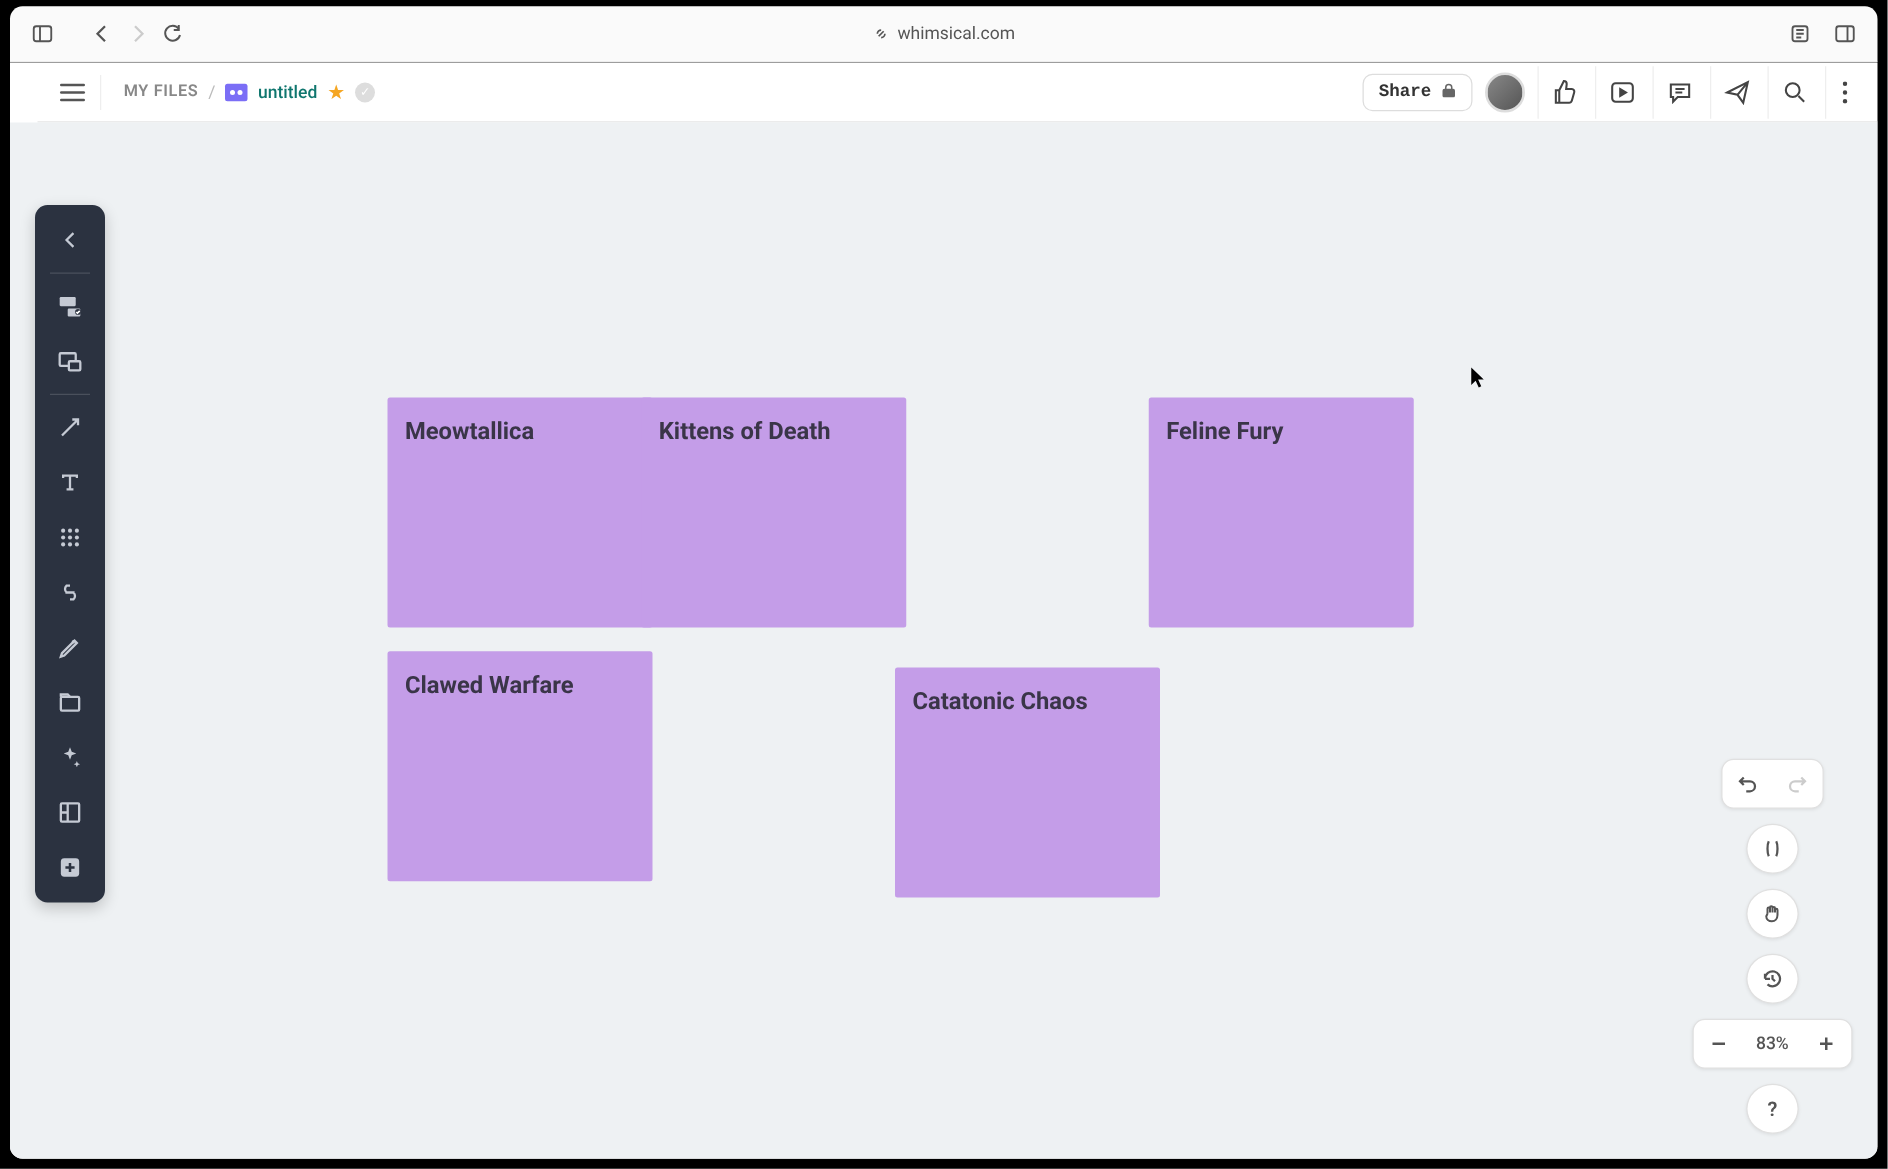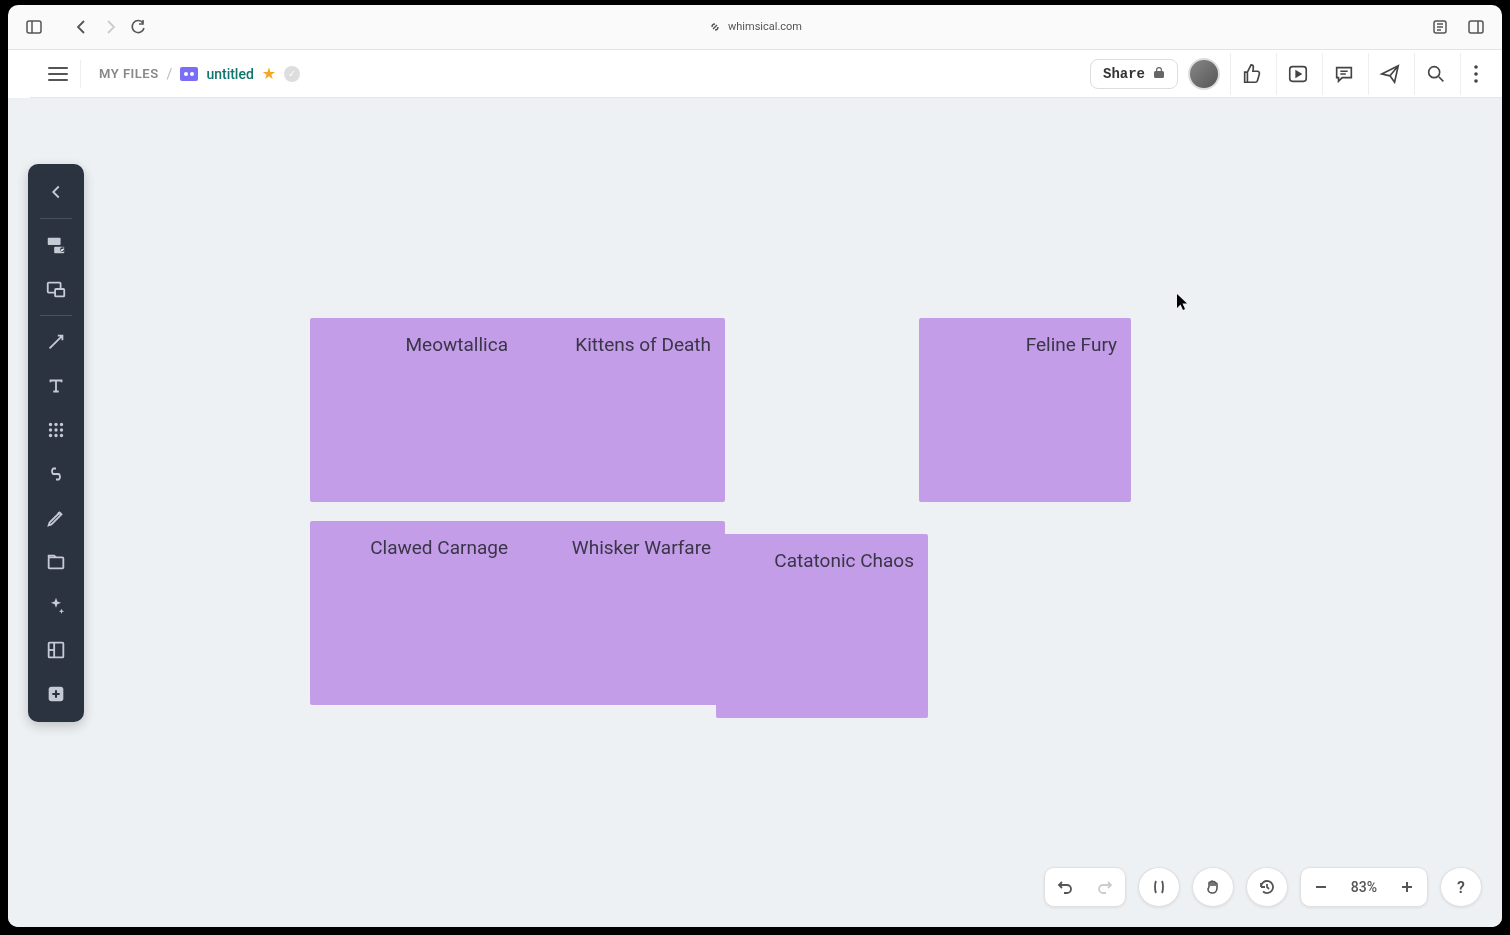--- a/index.html
+++ b/index.html
@@ -22,22 +22,22 @@
       border-bottom: 1px solid #e5e5e5;
       position: relative;
     }
     .browser-btn {
       width: 28px; height: 28px;
       display: flex; align-items: center; justify-content: center;
       color: #555; cursor: pointer; border-radius: 4px;
     }
     .browser-center {
       position: absolute; left: 50%; transform: translateX(-50%);
-      display: flex; align-items: flex-start; gap: 6px;
-      color: #555; font-size: 11px;
+      display: flex; align-items: center; gap: 6px;
+      color: #555; font-size: 14px;
     }
     .browser-right { margin-left: auto; display: flex; gap: 8px; }
     .app-container {
       background: #fff;
       margin: 0 8px 8px 8px;
       height: calc(935px - 50px - 8px);
       border-radius: 0 0 10px 10px;
       position: relative;
       overflow: hidden;
       padding-left: 22px;
@@ -86,27 +86,27 @@
     }
     .tool-btn {
       width: 40px; height: 40px; display:flex; align-items:center; justify-content:center;
       color: #c5cad4; cursor:pointer; border-radius: 6px;
     }
     .tool-btn svg { width: 22px; height: 22px; }
     .tool-sep { height: 1px; background: rgba(255,255,255,0.15); margin: 2px 4px;}
     .card {
       position: absolute; width: 212px; height: 184px;
       background: #c49de8; border-radius: 2px;
-      padding: 14px; font-size: 19px; font-weight: 400; color: #3a3548;
-      cursor: move; line-height: 1.35; text-align: right;
+      padding: 14px; font-size: 19px; font-weight: 700; color: #3a3548;
+      cursor: move; line-height: 1.35;
     }
     .card.row2 { height: 184px; }
     .bottom-controls {
       position: absolute; right: 20px; bottom: 20px;
-      display: flex; align-items: center; gap: 12px;
+      display: flex; align-items: center; gap: 12px; flex-direction: column;
     }
     .ctrl-group {
       background: #fff; border: 1px solid #e0e0e0; border-radius: 10px;
       display: flex; align-items: center; box-shadow: 0 1px 3px rgba(0,0,0,0.08);
       height: 40px;
     }
     .ctrl-btn {
       width: 40px; height: 40px; display:flex; align-items:center; justify-content:center;
       cursor:pointer; color:#555;
     }
@@ -315,22 +315,21 @@
             <rect x="4" y="4" width="16" height="16" rx="3" fill="#c5cad4"></rect>
             <path d="M12 8v8 M8 12h8" stroke="#2b3240" stroke-width="2.2"></path>
           </svg>
       </div>
     </div>
 
     <div class="card" style="top:220px;left:302px"><span>Meowtallica</span></div>
     <div class="card" style="top:220px;left:505px"><span>Kittens of Death</span></div>
     <div class="card" style="top:220px;left:911px"><span>Feline Fury</span></div>
 
-    <div class="card row2" style="top:423px;left:302px"><span>Clawed Carnage</span></div>
-    <div class="card row2" style="top:423px;left:505px"><span>Whisker Warfare</span></div>
+    <div class="card row2" style="top:423px;left:302px"><span>Clawed Warfare</span></div>
     <div class="card row2" style="top:436px;left:708px"><span>Catatonic Chaos</span></div>
 
     <div class="cursor-arrow">
       <svg width="14" height="20" viewBox="0 0 14 20" fill="#000">
           <path d="M1 1 L1 15 L4.5 11.5 L7 17 L9 16 L6.5 10.5 L11 10.5 Z"></path>
         </svg>
     </div>
 
     <div class="bottom-controls">
       <div class="ctrl-group">

